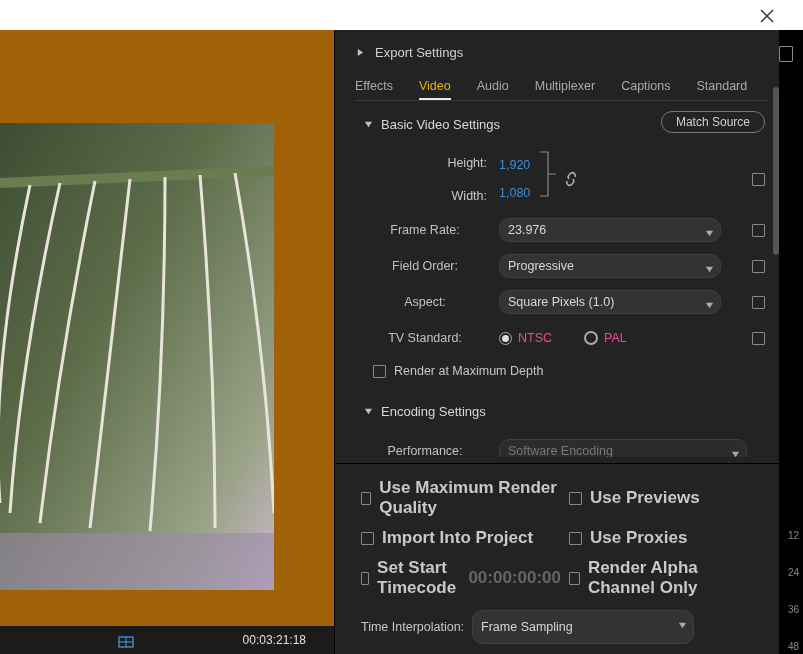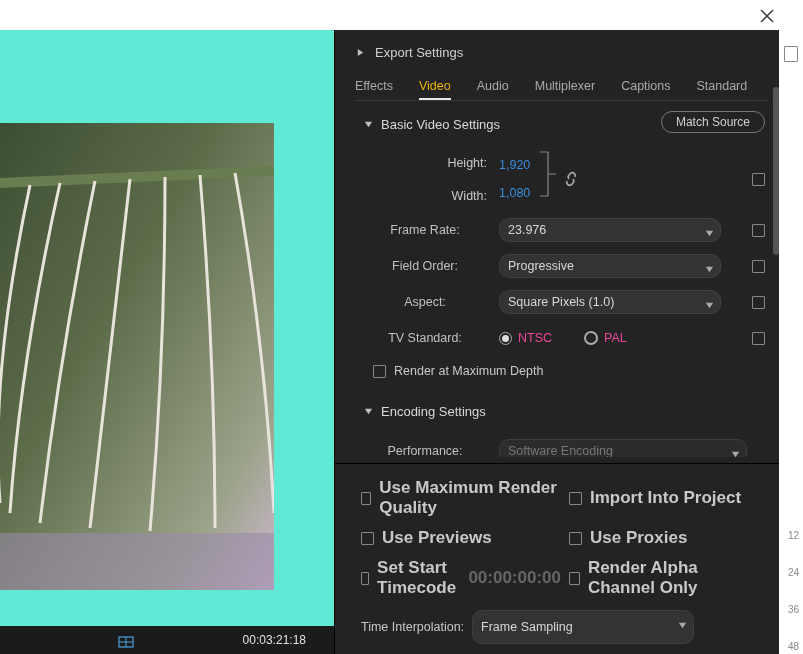--- a/index.html
+++ b/index.html
@@ -2,28 +2,28 @@
 <html><head>
 <meta charset="utf-8">
 <style>
   * { box-sizing: border-box; margin: 0; padding: 0; font-family: "Segoe UI", Arial, sans-serif; }
   body { background: #1a1a1a; color: #c8c8c8; font-size: 12.5px; overflow: hidden; width: 803px; height: 654px; position: relative; }
   .titlebar { height: 30px; background: #fff; position: relative; }
   .close-x { position: absolute; right: 28px; top: 8px; width: 16px; height: 16px; cursor: pointer; }
   .close-x svg { width: 16px; height: 16px; stroke: #333; stroke-width: 1.5; }
 
   .main { display: flex; height: calc(100% - 30px); background: #232323; }
-  .left-pane { width: 360px; background: #5eead4; position: relative; border-right: 1px solid #000; }
+  .left-pane { width: 360px; background: #a16207; position: relative; border-right: 1px solid #000; }
   .preview { position: absolute; left: 0; top: 93px; width: 274px; height: 467px; background: linear-gradient(135deg,#4a5d3a 0%,#6b7d5a 30%,#8a9878 60%,#b0a890 100%); overflow: hidden; }
   .preview-shapes { position: absolute; inset: 0; }
   .timecode { position: absolute; left: 0; bottom: 0; height: 28px; width: 100%; background: #1b1b1b; color: #e0e0e0; font-size: 12px; display: flex; align-items: center; justify-content: flex-end; padding-right: 28px; }
   .tc-icon { position: absolute; left: 118px; bottom: 6px; width: 16px; height: 12px; }
 
   .right-pane { flex: 1; background: #232323; display: flex; flex-direction: column; position: relative; }
-  .sidecol { position: absolute; right: 0; top: 0; width: 24px; height: 100%; background: #ffffff; display: flex; flex-direction: column; align-items: center; padding-top: 16px; gap: 18px; }
+  .sidecol { position: absolute; right: 0; top: 0; width: 24px; height: 100%; background: #000000; display: flex; flex-direction: column; align-items: flex-start; padding-top: 16px; gap: 18px; }
   .sidecol .doc-icon { width: 14px; height: 16px; border: 1px solid #888; border-radius: 1px; position: relative; }
 
   .content { padding: 0 34px 0 20px; flex: 1; overflow: hidden; }
   .section-head { display: flex; align-items: center; gap: 10px; padding: 15px 0 10px 0; border-bottom: 1px solid transparent; color: #d0d0d0; font-size: 13px; }
   .chev { width: 10px; height: 10px; display: inline-flex; align-items: center; justify-content: center; }
   .chev svg { width: 9px; height: 9px; fill: #c0c0c0; }
 
   .tabs { display: flex; gap: 26px; padding: 8px 0 0 0; border-bottom: 1px solid #3a3a3a; height: 30px; }
   .tab { color: #aaa; font-size: 12.5px; padding-bottom: 6px; cursor: pointer; }
   .tab.active { color: #eab308; border-bottom: 2px solid #e8e8e8; }
@@ -252,25 +252,25 @@
     <div class="divider-h"></div>
 
     <div class="bottom">
       <div class="opts">
         <div class="opt">
             <span class="checkbox"></span>
             <span>Use Maximum Render Quality</span>
           </div>
         <div class="opt">
             <span class="checkbox"></span>
+            <span>Use Previews</span>
+          </div>
+        <div class="opt">
+            <span class="checkbox"></span>
             <span>Import Into Project</span>
-          </div>
-        <div class="opt">
-            <span class="checkbox"></span>
-            <span>Use Previews</span>
           </div>
         <div class="opt">
             <span class="checkbox"></span>
             <span>Use Proxies</span>
           </div>
         <div class="opt">
             <span class="checkbox"></span>
             <span>Set Start Timecode</span>
             <span class="tc-ghost">00:00:00:00</span>
           </div>

